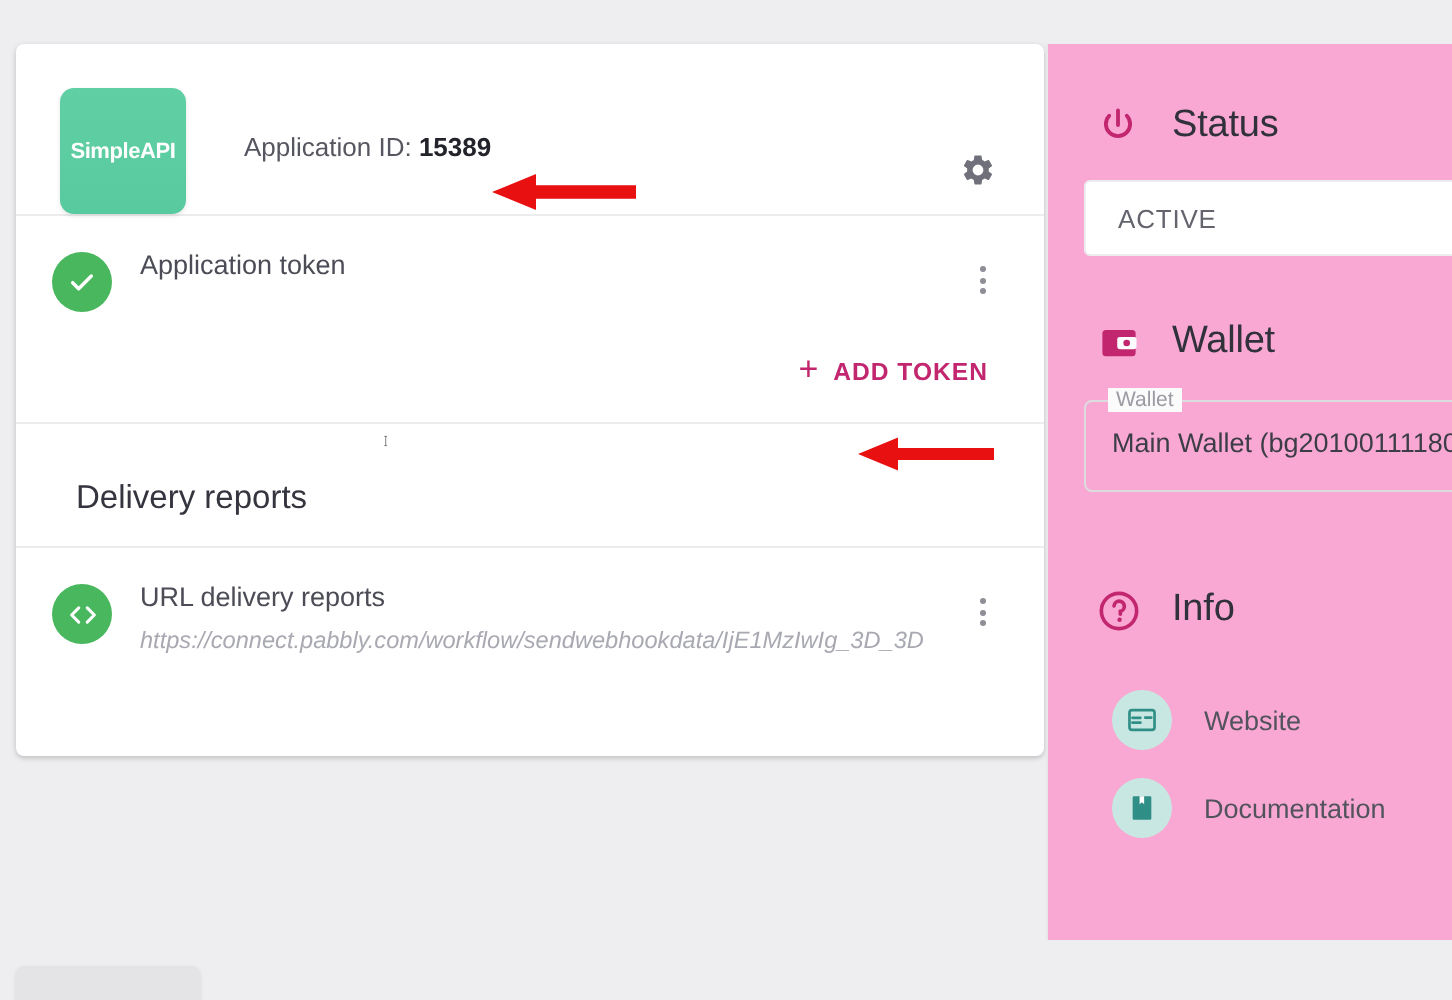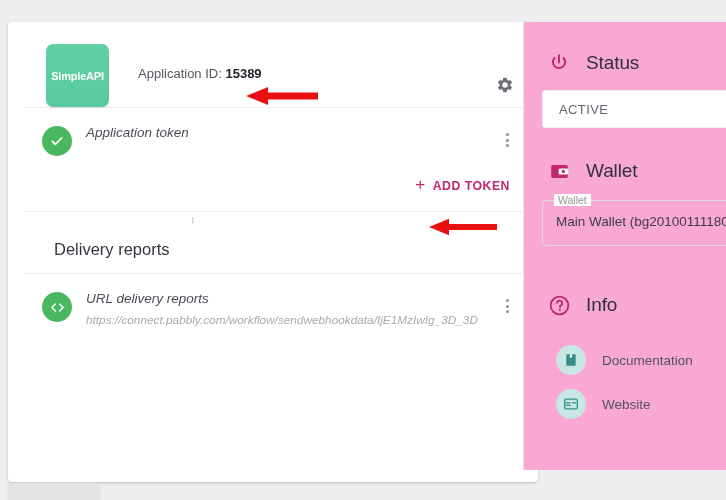--- a/index.html
+++ b/index.html
@@ -21,26 +21,25 @@
     background: #eeeef0;
     overflow: hidden;
   }
 
   
   .main-card {
     position: absolute;
     left: 8px;
     top: 22px;
     width: 514px;
-    height: 460px;
+    height: 356px;
     background: #ffffff;
     border-radius: 4px;
     box-shadow: 0 1px 3px rgba(0,0,0,0.13), 0 1px 2px rgba(0,0,0,0.08);
     overflow: hidden;
-    padding-left: 16px;
   }
   .app-header {
     display: flex;
     align-items: flex-start;
     padding: 22px 20px 0 22px;
     position: relative;
   }
   .logo-tile {
     width: 63px;
     height: 63px;
@@ -129,21 +128,20 @@
   .row-icon.code  { background: #49b75d; }
   .row-body {
     margin-left: 14px;
     flex: 1 1 auto;
     min-width: 0;
   }
   .row-title {
     font-size: 13.5px;
     color: #4b4c55;
     line-height: 1.35;
-    font-style: italic;
   }
   .row-sub-mono {
     font-family: "DejaVu Sans Mono", "Liberation Mono", monospace;
     font-size: 11.6px;
     color: #9fa0a8;
     margin-top: 6px;
     letter-spacing: -0.1px;
     white-space: nowrap;
   }
   .row-sub {
@@ -452,34 +450,34 @@
           <circle cx="12.3" cy="16.6" r="1.15" fill="#c2266f"></circle>
         </svg>
       </span>
       <span class="side-title">Info</span>
     </div>
 
     <div class="info-list">
       <div class="info-item">
         <span class="info-circle">
           <svg width="16" height="16" viewBox="0 0 24 24">
+            <rect x="2.6" y="4.6" width="18.8" height="14.8" rx="2" fill="none" stroke="#2f8f86" stroke-width="2"></rect>
+            <path stroke="#2f8f86" stroke-width="2" stroke-linecap="round" d="M4.8 10.4h6M4.8 14h6M14.4 10.2h4.6"></path>
+          </svg>
+        </span>
+        <span class="info-label">Website</span>
+      </div>
+      <div class="info-item">
+        <span class="info-circle">
+          <svg width="16" height="16" viewBox="0 0 24 24">
             <path fill="#2f8f86" d="M6 3.2h12a1 1 0 0 1 1 1v15.6a1 1 0 0 1-1 1H6a1 1 0 0 1-1-1V4.2a1 1 0 0 1 1-1z"></path>
             <path fill="#ffffff" d="M10.2 3.2h3.4v6l-1.7-1.5-1.7 1.5z"></path>
           </svg>
         </span>
         <span class="info-label">Documentation</span>
-      </div>
-      <div class="info-item">
-        <span class="info-circle">
-          <svg width="16" height="16" viewBox="0 0 24 24">
-            <rect x="2.6" y="4.6" width="18.8" height="14.8" rx="2" fill="none" stroke="#2f8f86" stroke-width="2"></rect>
-            <path stroke="#2f8f86" stroke-width="2" stroke-linecap="round" d="M4.8 10.4h6M4.8 14h6M14.4 10.2h4.6"></path>
-          </svg>
-        </span>
-        <span class="info-label">Website</span>
       </div>
     </div>
 
   </div>
 
   <div class="bottom-btn">
     <span class="bottom-btn-arrow">←</span>
 
   </div>
 

